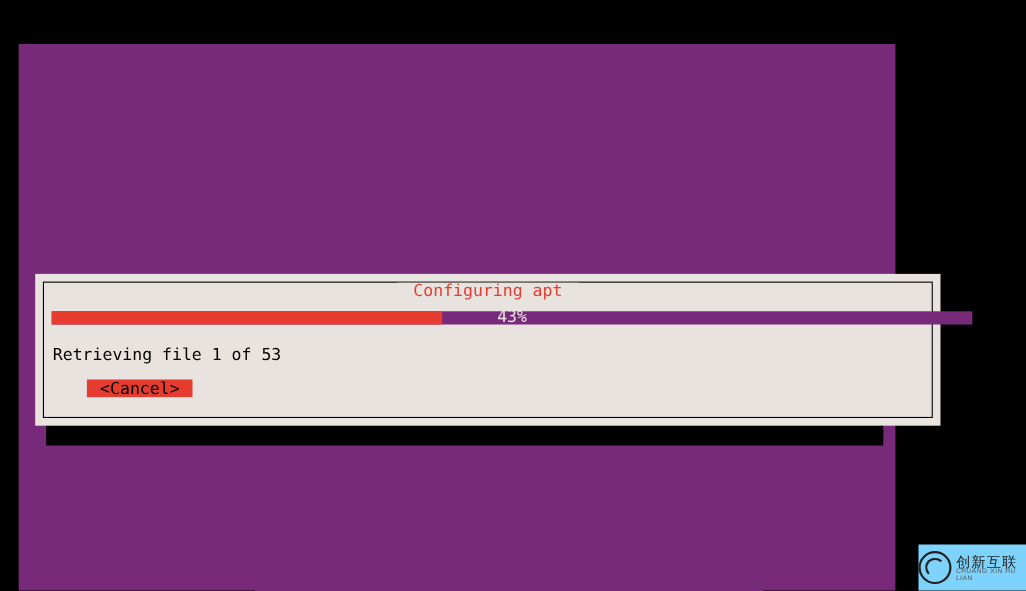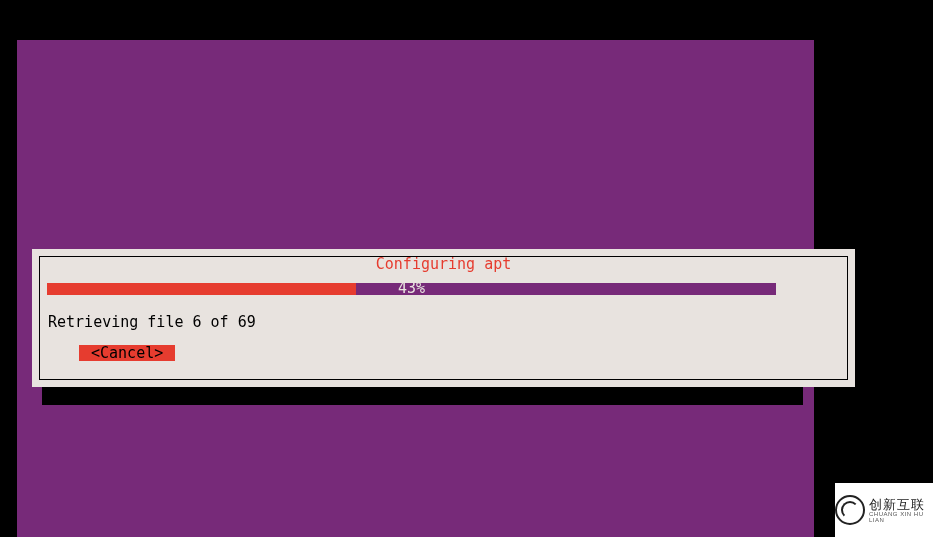--- a/index.html
+++ b/index.html
@@ -54,21 +54,21 @@
     background: #e8e3df;
     color: #e63c2f;
     padding: 0 6px;
     line-height: 15px;
     white-space: pre;
   }
   .progress-bar {
     position: absolute;
     left: 47px;
     top: 283px;
-    width: 729px;
+    width: 837px;
     height: 12px;
     background: #772a79;
   }
   .progress-fill {
     position: absolute;
     left: 0;
     top: 0;
     height: 100%;
     background: #e63c2f;
   }
@@ -96,22 +96,22 @@
     color: #000000;
     white-space: pre;
     line-height: 16px;
     padding: 0 12px;
   }
   .watermark {
     position: absolute;
     right: 0;
     bottom: 0;
     width: 98px;
-    height: 54px;
-    background: #ffffff;
+    height: 42px;
+    background: #7dd3fc;
     display: flex;
     align-items: center;
     justify-content: center;
     gap: 4px;
   }
   .watermark-logo {
     width: 26px;
     height: 26px;
     border: 2px solid #222;
     border-radius: 50%;
@@ -157,21 +157,21 @@
   <div class="dialog-border">
     <span class="dialog-title"> Configuring apt </span>
   </div>
 </div>
 
 <div class="progress-bar">
   <div class="progress-fill" style="width:42.4%"></div>
   <div class="progress-label">43%</div>
 </div>
 
-<div class="status-text">Retrieving file 6 of 69</div>
+<div class="status-text">Retrieving file 1 of 53</div>
 
 <div class="cancel-button">&lt;Cancel&gt;</div>
 
 <div class="watermark">
   <div class="watermark-logo"></div>
   <div class="watermark-text">
     <span class="watermark-main">创新互联</span>
     <span class="watermark-sub">CHUANG XIN HU LIAN</span>
   </div>
 </div>

